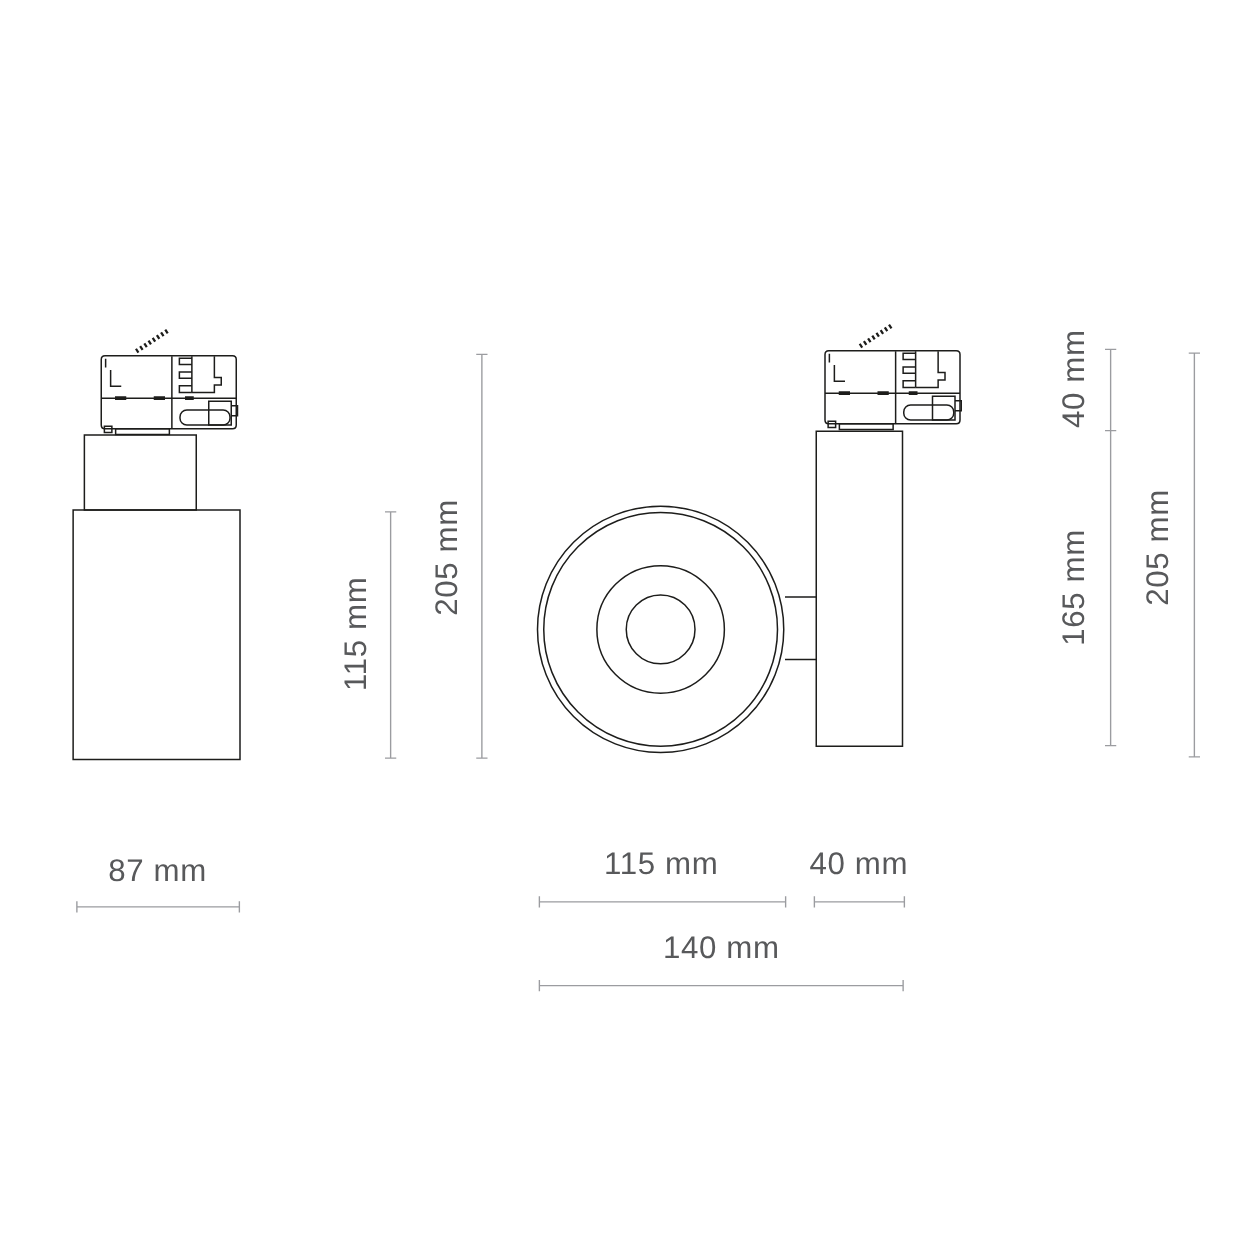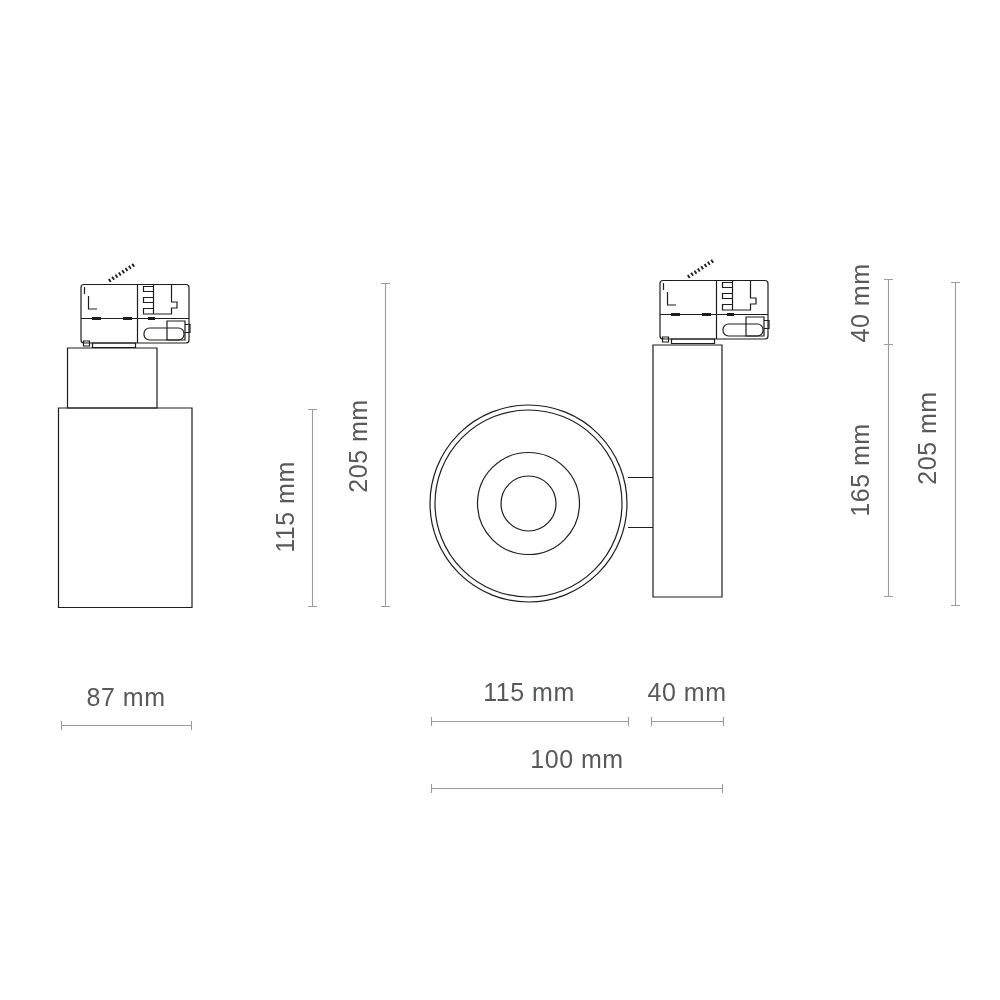--- a/index.html
+++ b/index.html
@@ -101,19 +101,19 @@
       <path d="M431,788.5 H723 M431.5,784 V793 M722.5,784 V793"></path>
     </g>
   </svg>
 
   <span class="dlabel vert" style="left:285px;top:507px;">115 mm</span>
   <span class="dlabel vert" style="left:358px;top:446px;">205 mm</span>
   <span class="dlabel" style="left:126px;top:697px;">87 mm</span>
 
   <span class="dlabel" style="left:529px;top:692px;">115 mm</span>
   <span class="dlabel" style="left:687px;top:692px;">40 mm</span>
-  <span class="dlabel" style="left:577px;top:759px;">100 mm</span>
+  <span class="dlabel" style="left:577px;top:759px;">140 mm</span>
 
   <span class="dlabel vert" style="left:860px;top:303px;">40 mm</span>
   <span class="dlabel vert" style="left:860px;top:470px;">165 mm</span>
   <span class="dlabel vert" style="left:927px;top:438px;">205 mm</span>
 
 </div>
 
 </body></html>

